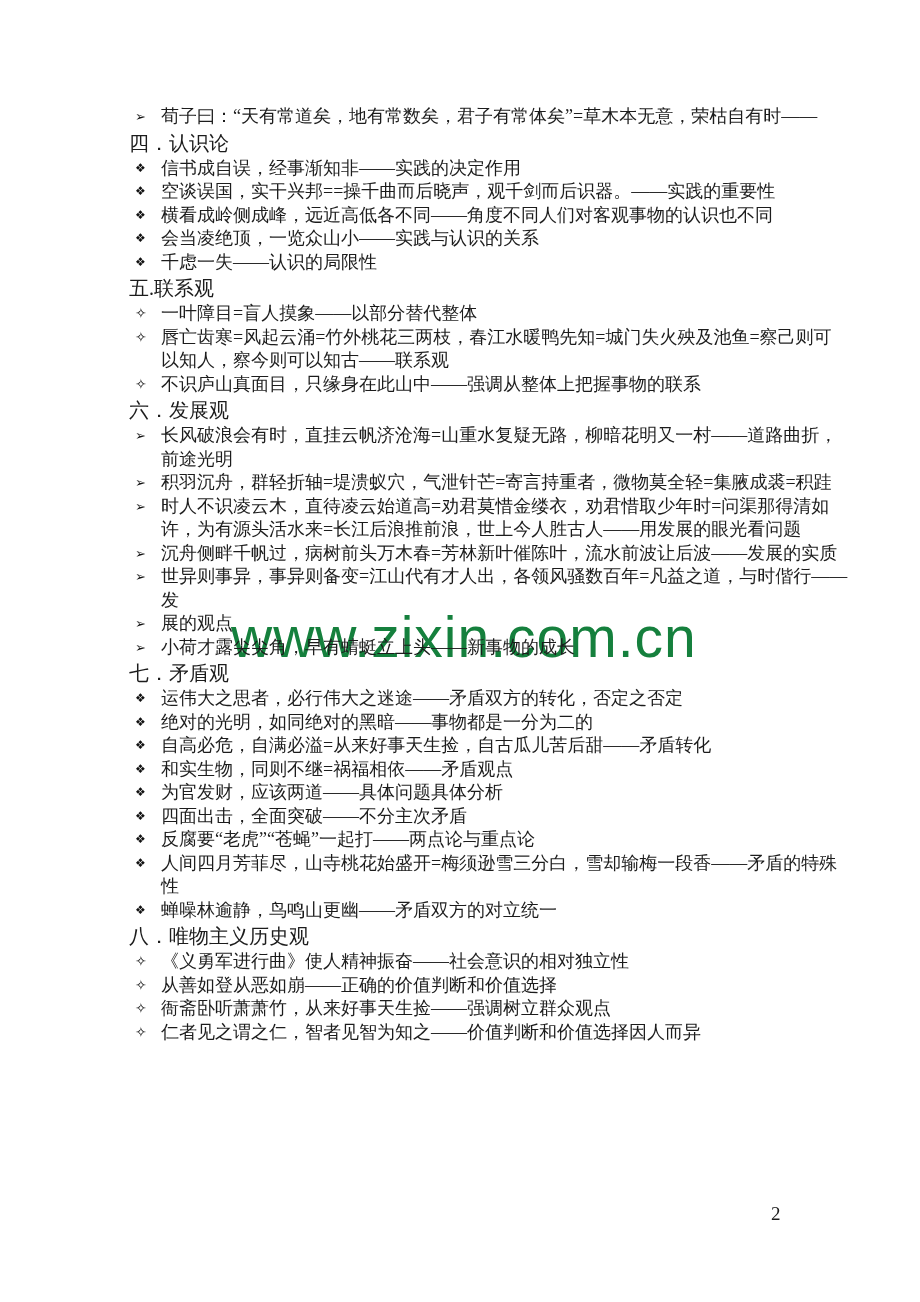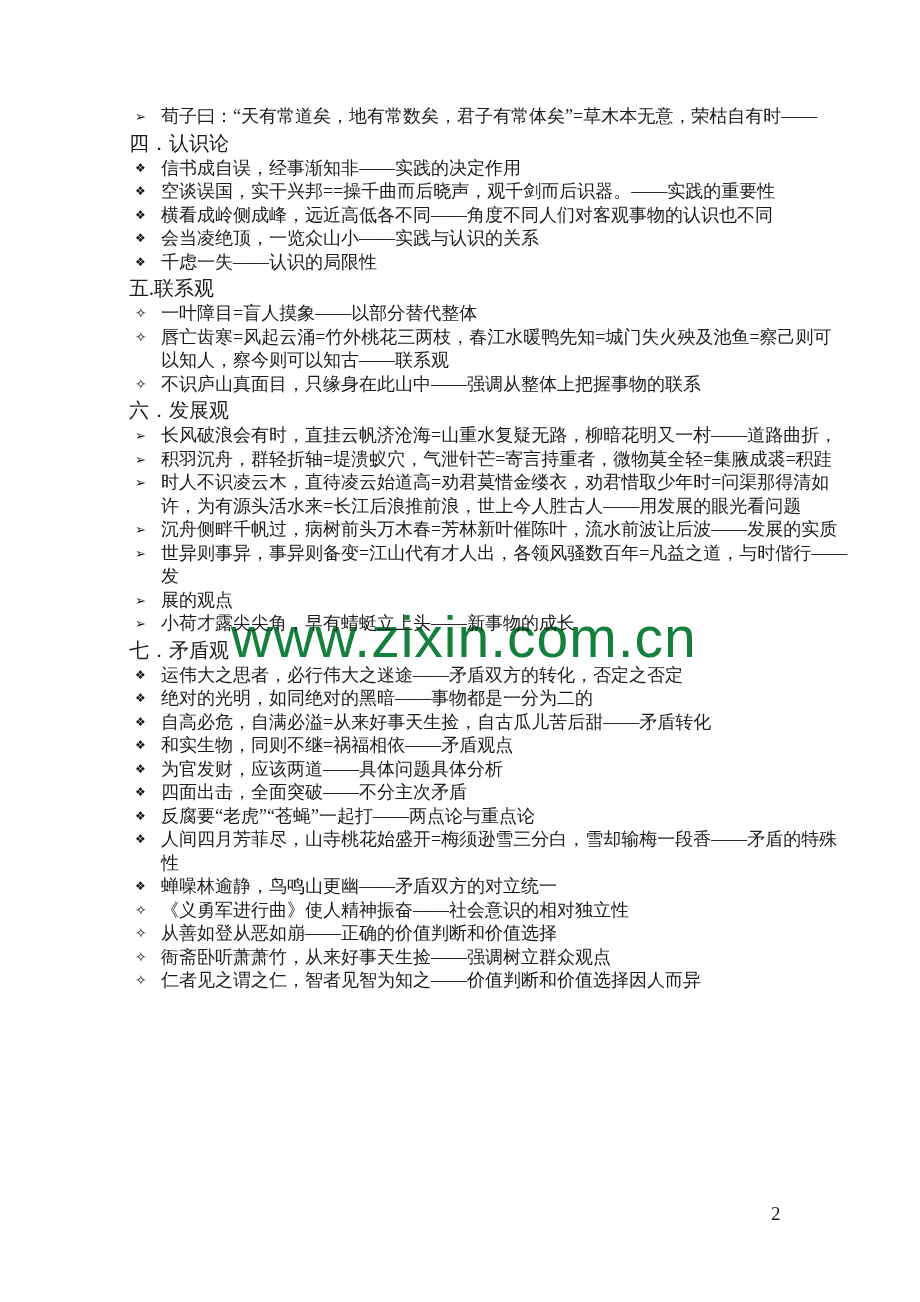--- a/index.html
+++ b/index.html
@@ -112,20 +112,21 @@
         <span class="bullet star">✧</span>
         <div class="lines">
           <div class="line">不识庐山真面目，只缘身在此山中——强调从整体上把握事物的联系</div>
         </div>
       </div>
       <div class="section-title">六．发展观</div>
       <div class="item">
         <span class="bullet arrow">➢</span>
         <div class="lines">
           <div class="line">长风破浪会有时，直挂云帆济沧海=山重水复疑无路，柳暗花明又一村——道路曲折，</div>
+          <div class="line">前途光明</div>
         </div>
       </div>
       <div class="item">
         <span class="bullet arrow">➢</span>
         <div class="lines">
           <div class="line">积羽沉舟，群轻折轴=堤溃蚁穴，气泄针芒=寄言持重者，微物莫全轻=集腋成裘=积跬</div>
         </div>
       </div>
       <div class="item">
         <span class="bullet arrow">➢</span>
@@ -208,20 +209,21 @@
           <div class="line">人间四月芳菲尽，山寺桃花始盛开=梅须逊雪三分白，雪却输梅一段香——矛盾的特殊</div>
           <div class="line">性</div>
         </div>
       </div>
       <div class="item">
         <span class="bullet diamond">❖</span>
         <div class="lines">
           <div class="line">蝉噪林逾静，鸟鸣山更幽——矛盾双方的对立统一</div>
         </div>
       </div>
+      <div class="section-title">八．唯物主义历史观</div>
       <div class="item">
         <span class="bullet star">✧</span>
         <div class="lines">
           <div class="line">《义勇军进行曲》使人精神振奋——社会意识的相对独立性</div>
         </div>
       </div>
       <div class="item">
         <span class="bullet star">✧</span>
         <div class="lines">
           <div class="line">从善如登从恶如崩——正确的价值判断和价值选择</div>

